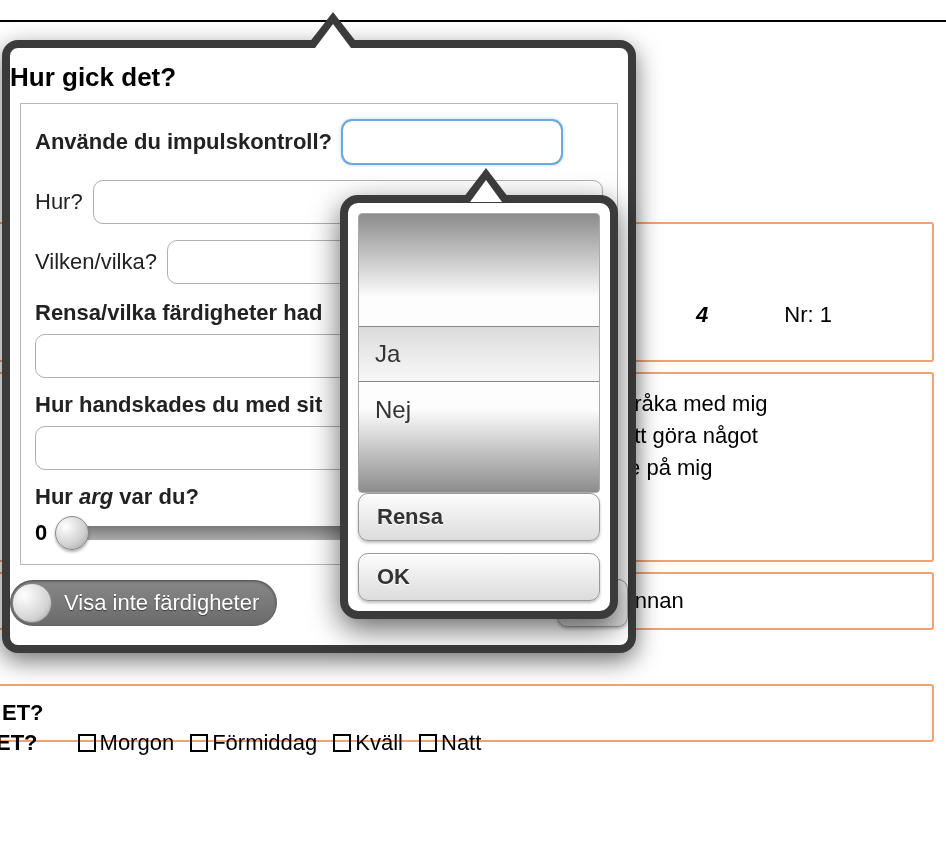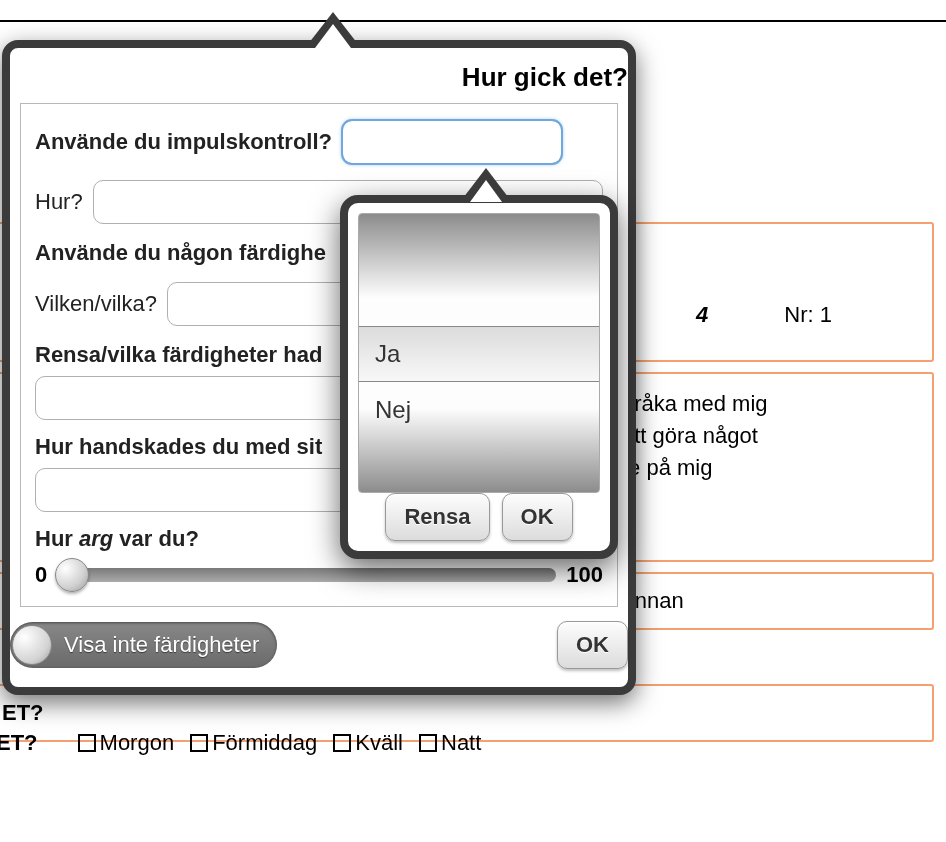--- a/index.html
+++ b/index.html
@@ -80,21 +80,21 @@
     }
     .dialog-pointer::after{
       content:"";
       position:absolute;
       top:12px; left:-18px;
       border-left:18px solid transparent;
       border-right:18px solid transparent;
       border-bottom:24px solid #fff;
     }
     .dialog-title {
-      text-align: right;
+      text-align: left;
       font-size: 26px;
       font-weight: bold;
       padding: 14px 0 10px;
     }
     .dialog-body {
       margin: 0 10px 14px;
       border: 1px solid #b8b8b8;
       padding: 16px 14px 18px;
       background: #fff;
     }
@@ -252,20 +252,21 @@
       height: 56px;
       line-height: 56px;
       padding-left: 16px;
       font-size: 24px;
       color: #333;
     }
     .picker-footer {
       display: flex;
       gap: 12px;
       justify-content: center;
+      flex-direction: column;
     }
   </style>
 </head>
 <body>
 
 <div class="bg-form">
   <hr class="bg-hr">
 
   <div class="bg-box bg-box-1">
     <div class="nr-line">
@@ -307,23 +308,20 @@
     <div class="frow">
       <span class="flabel">Använde du impulskontroll?</span>
       <input class="finput focused" style="">
     </div>
 
     <div class="frow">
       <span class="flabel thin" style="font-weight:normal"><span class="flabel" style="font-weight:normal">Hur?</span></span>
       <input class="finput" style="">
     </div>
 
-    <div class="frow">
-      <span class="flabel">Använde du någon färdighe</span>
-    </div>
 
     <div class="frow">
       <span class="flabel" style="font-weight:normal">Vilken/vilka?</span>
       <input class="finput" style="">
     </div>
 
     <div class="frow" style="margin-bottom:8px">
       <span class="flabel">Rensa/vilka färdigheter had</span>
     </div>
     <div class="full-row"><input class="finput full" style=""></div>

